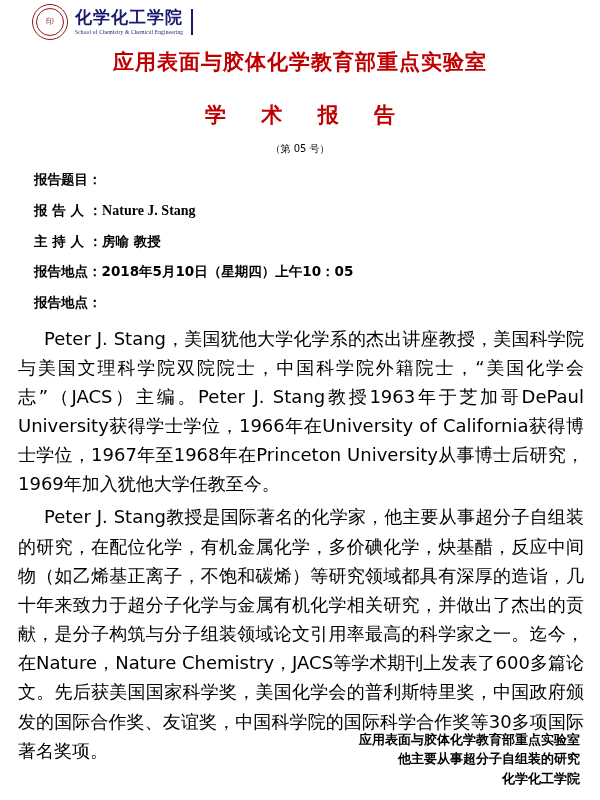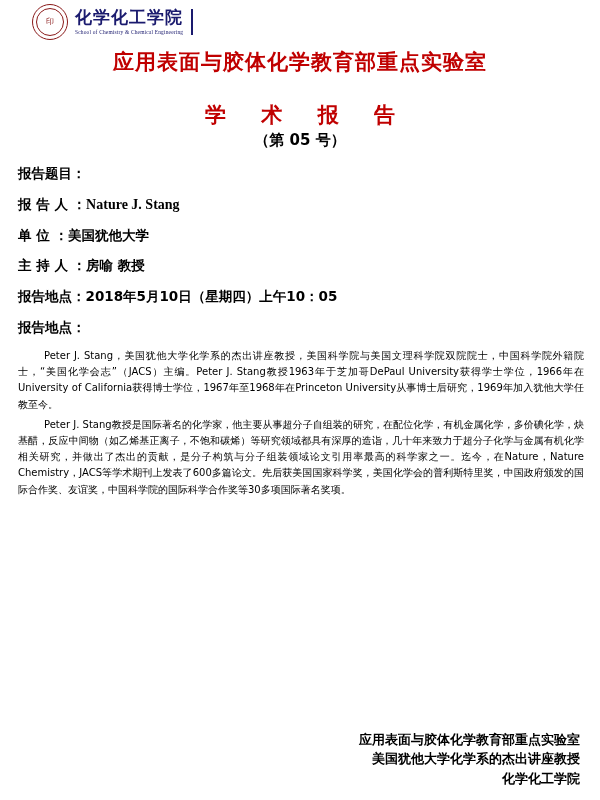--- a/index.html
+++ b/index.html
@@ -93,31 +93,32 @@
     font-size: 21px;
     font-weight: bold;
     color: #c00000;
     letter-spacing: 14px;
     margin-top: 25px;
     font-family: "DejaVu Sans", sans-serif;
     padding-left: 14px;
   }
   .title-no {
     text-align: center;
-    font-size: 15px;
-    font-weight: bold;
+    font-size: 10px;
+    font-weight: normal;
     color: #000000;
-    margin-top: 2px;
+    margin-top: 13px;
     font-family: "DejaVu Sans", sans-serif;
   }
 
   
   .fields {
     margin-top: 14px;
     padding-left: 4px;
+    margin-left: 16px;
   }
   .field-row {
     display: flex;
     align-items: flex-start;
     margin-bottom: 11px;
   }
   .field-label {
     font-size: 13.5px;
     font-weight: bold;
     white-space: nowrap;
@@ -139,21 +140,21 @@
     padding-left: 2px;
   }
 
   
   .body {
     margin-top: 4px;
     padding-left: 4px;
     padding-right: 2px;
   }
   .para {
-    font-size: 10px;
+    font-size: 18px;
     line-height: 1.62;
     text-align: justify;
     text-indent: 26px;
     margin: 0 0 4px 0;
     font-family: "DejaVu Sans", sans-serif;
   }
 
   
   .footer {
     position: absolute;
@@ -191,24 +192,20 @@
 
     <div class="field-row title-field">
       <div class="field-label">报告题目：</div>
     </div>
 
     <div class="field-row">
       <div class="field-label">报 告 人 ：</div>
       <div class="field-value latin">Nature J. Stang</div>
     </div>
 
-    <div class="field-row">
-      <div class="field-label">单  位  ：</div>
-      <div class="field-value">美国犹他大学</div>
-    </div>
 
     <div class="field-row">
       <div class="field-label">主 持 人 ：</div>
       <div class="field-value">房喻 教授</div>
     </div>
 
     <div class="field-row">
       <div class="field-label">报告地点：</div>
       <div class="field-value">2018年5月10日（星期四）上午10：05</div>
     </div>
@@ -220,17 +217,17 @@
 
   </div>
 
   <div class="body">
     <p class="para">Peter J. Stang，美国犹他大学化学系的杰出讲座教授，美国科学院与美国文理科学院双院院士，中国科学院外籍院士，“美国化学会志”（JACS）主编。Peter J. Stang教授1963年于芝加哥DePaul University获得学士学位，1966年在University of California获得博士学位，1967年至1968年在Princeton University从事博士后研究，1969年加入犹他大学任教至今。</p>
     <p class="para">Peter J. Stang教授是国际著名的化学家，他主要从事超分子自组装的研究，在配位化学，有机金属化学，多价碘化学，炔基醋，反应中间物（如乙烯基正离子，不饱和碳烯）等研究领域都具有深厚的造诣，几十年来致力于超分子化学与金属有机化学相关研究，并做出了杰出的贡献，是分子构筑与分子组装领域论文引用率最高的科学家之一。迄今，在Nature，Nature Chemistry，JACS等学术期刊上发表了600多篇论文。先后获美国国家科学奖，美国化学会的普利斯特里奖，中国政府颁发的国际合作奖、友谊奖，中国科学院的国际科学合作奖等30多项国际著名奖项。</p>
   </div>
 
   <div class="footer">
     <div>应用表面与胶体化学教育部重点实验室</div>
-    <div>美国犹他大学化学系的杰出讲座教授</div>
+    <div>他主要从事超分子自组装的研究</div>
     <div>化学化工学院</div>
   </div>
 
 </div>
 
 </body></html>

